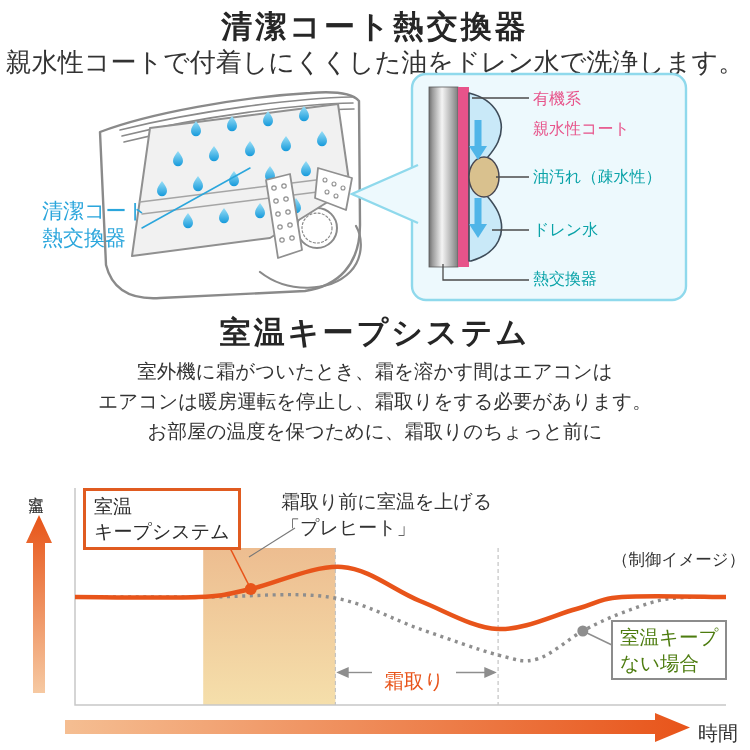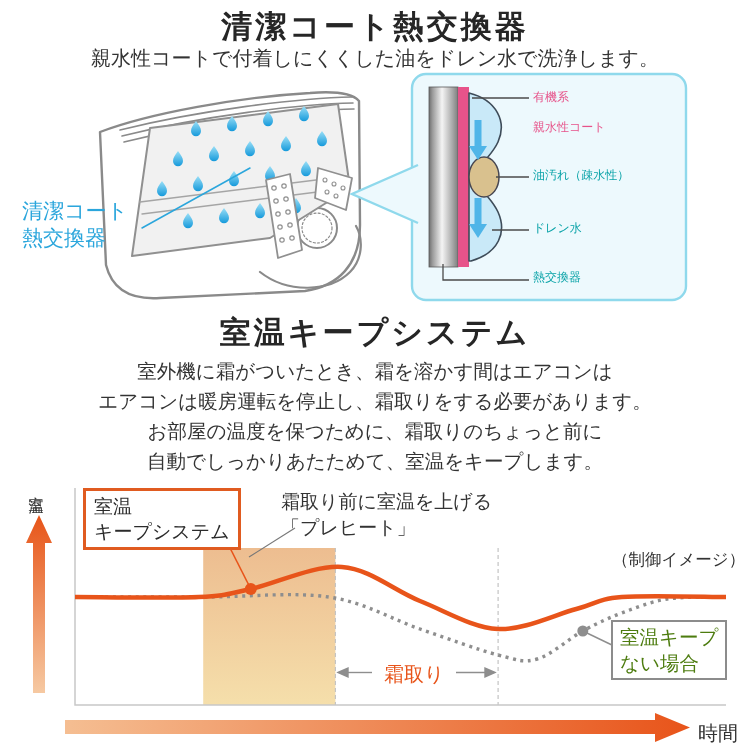--- a/index.html
+++ b/index.html
@@ -1,30 +1,30 @@
 <!DOCTYPE html>
 <html><head>
 <meta charset="utf-8">
 <style>
   html,body{margin:0;padding:0;background:#fff;}
   body{font-family:"Liberation Sans","DejaVu Sans",sans-serif;color:#333;}
   #page{position:relative;width:750px;height:750px;background:#fff;overflow:hidden;}
   .abs{position:absolute;}
   .center{width:750px;text-align:center;}
   .h-title{font-size:31px;font-weight:bold;color:#262626;letter-spacing:3px;white-space:nowrap;}
-  .subtitle{font-size:20px;color:#333;white-space:nowrap;}
+  .subtitle{font-size:26px;color:#333;white-space:nowrap;}
   .para{font-size:19.5px;line-height:30px;color:#333;}
-  .unit-label{font-size:21px;line-height:27px;color:#2BA6DC;white-space:nowrap;}
-  .layer-label{font-size:12px;white-space:nowrap;}
+  .unit-label{font-size:21px;line-height:27px;color:#2BA6DC;white-space:nowrap;margin-left:20px;}
+  .layer-label{font-size:16px;white-space:nowrap;}
   .pink{color:#E7538A;}
   .teal{color:#0AA3A8;}
   .keepbox{border:3px solid #E05B20;background:#fff;font-size:19px;line-height:25px;padding:3px 8px;white-space:nowrap;color:#2b2b2b;}
   .nosysbox{border:2px solid #8C8C8C;background:#fff;font-size:19.5px;line-height:26px;padding:2px 7px;white-space:nowrap;color:#4d7c0f;}
   .preheat{font-size:19px;line-height:26px;color:#333;white-space:nowrap;}
-  .frost{font-size:20px;color:#E8541A;white-space:nowrap;}
+  .frost{font-size:20px;color:#E8541A;white-space:nowrap;margin-top:7px;}
   .ctrlnote{font-size:16.5px;color:#333;white-space:nowrap;}
   .timelab{font-size:20px;color:#333;white-space:nowrap;}
   .ylab{writing-mode:vertical-rl;font-size:15px;letter-spacing:3px;color:#333;}
   svg{display:block;}
 </style>
 </head>
 <body>
 
 <div id="page">
 
@@ -130,21 +130,20 @@
   <div class="abs layer-label pink" style="left:533px;top:119px;">親水性コート</div>
   <div class="abs layer-label teal" style="left:533px;top:167px;">油汚れ（疎水性）</div>
   <div class="abs layer-label teal" style="left:533px;top:220px;">ドレン水</div>
   <div class="abs layer-label teal" style="left:533px;top:269px;">熱交換器</div>
 
   <div class="abs center h-title" style="top:312px;">室温キープシステム</div>
   <div class="abs center para" style="top:356px;">
     <div>室外機に霜がついたとき、霜を溶かす間はエアコンは</div>
     <div>エアコンは暖房運転を停止し、霜取りをする必要があります。</div>
     <div>お部屋の温度を保つために、霜取りのちょっと前に</div>
-    <div>自動でしっかりあたためて、室温をキープします。</div>
   </div>
 
   <svg class="abs" style="left:0;top:483px;" width="750" height="267" viewBox="0 0 750 267">
     <defs>
       <linearGradient id="gBand" x1="0" y1="0" x2="0" y2="1">
         <stop offset="0" stop-color="#EDBD90"></stop>
           <stop offset="1" stop-color="#F5DFAB"></stop>
       </linearGradient>
       <linearGradient id="gY" x1="0" y1="0" x2="0" y2="1">
         <stop offset="0" stop-color="#E75418"></stop>

